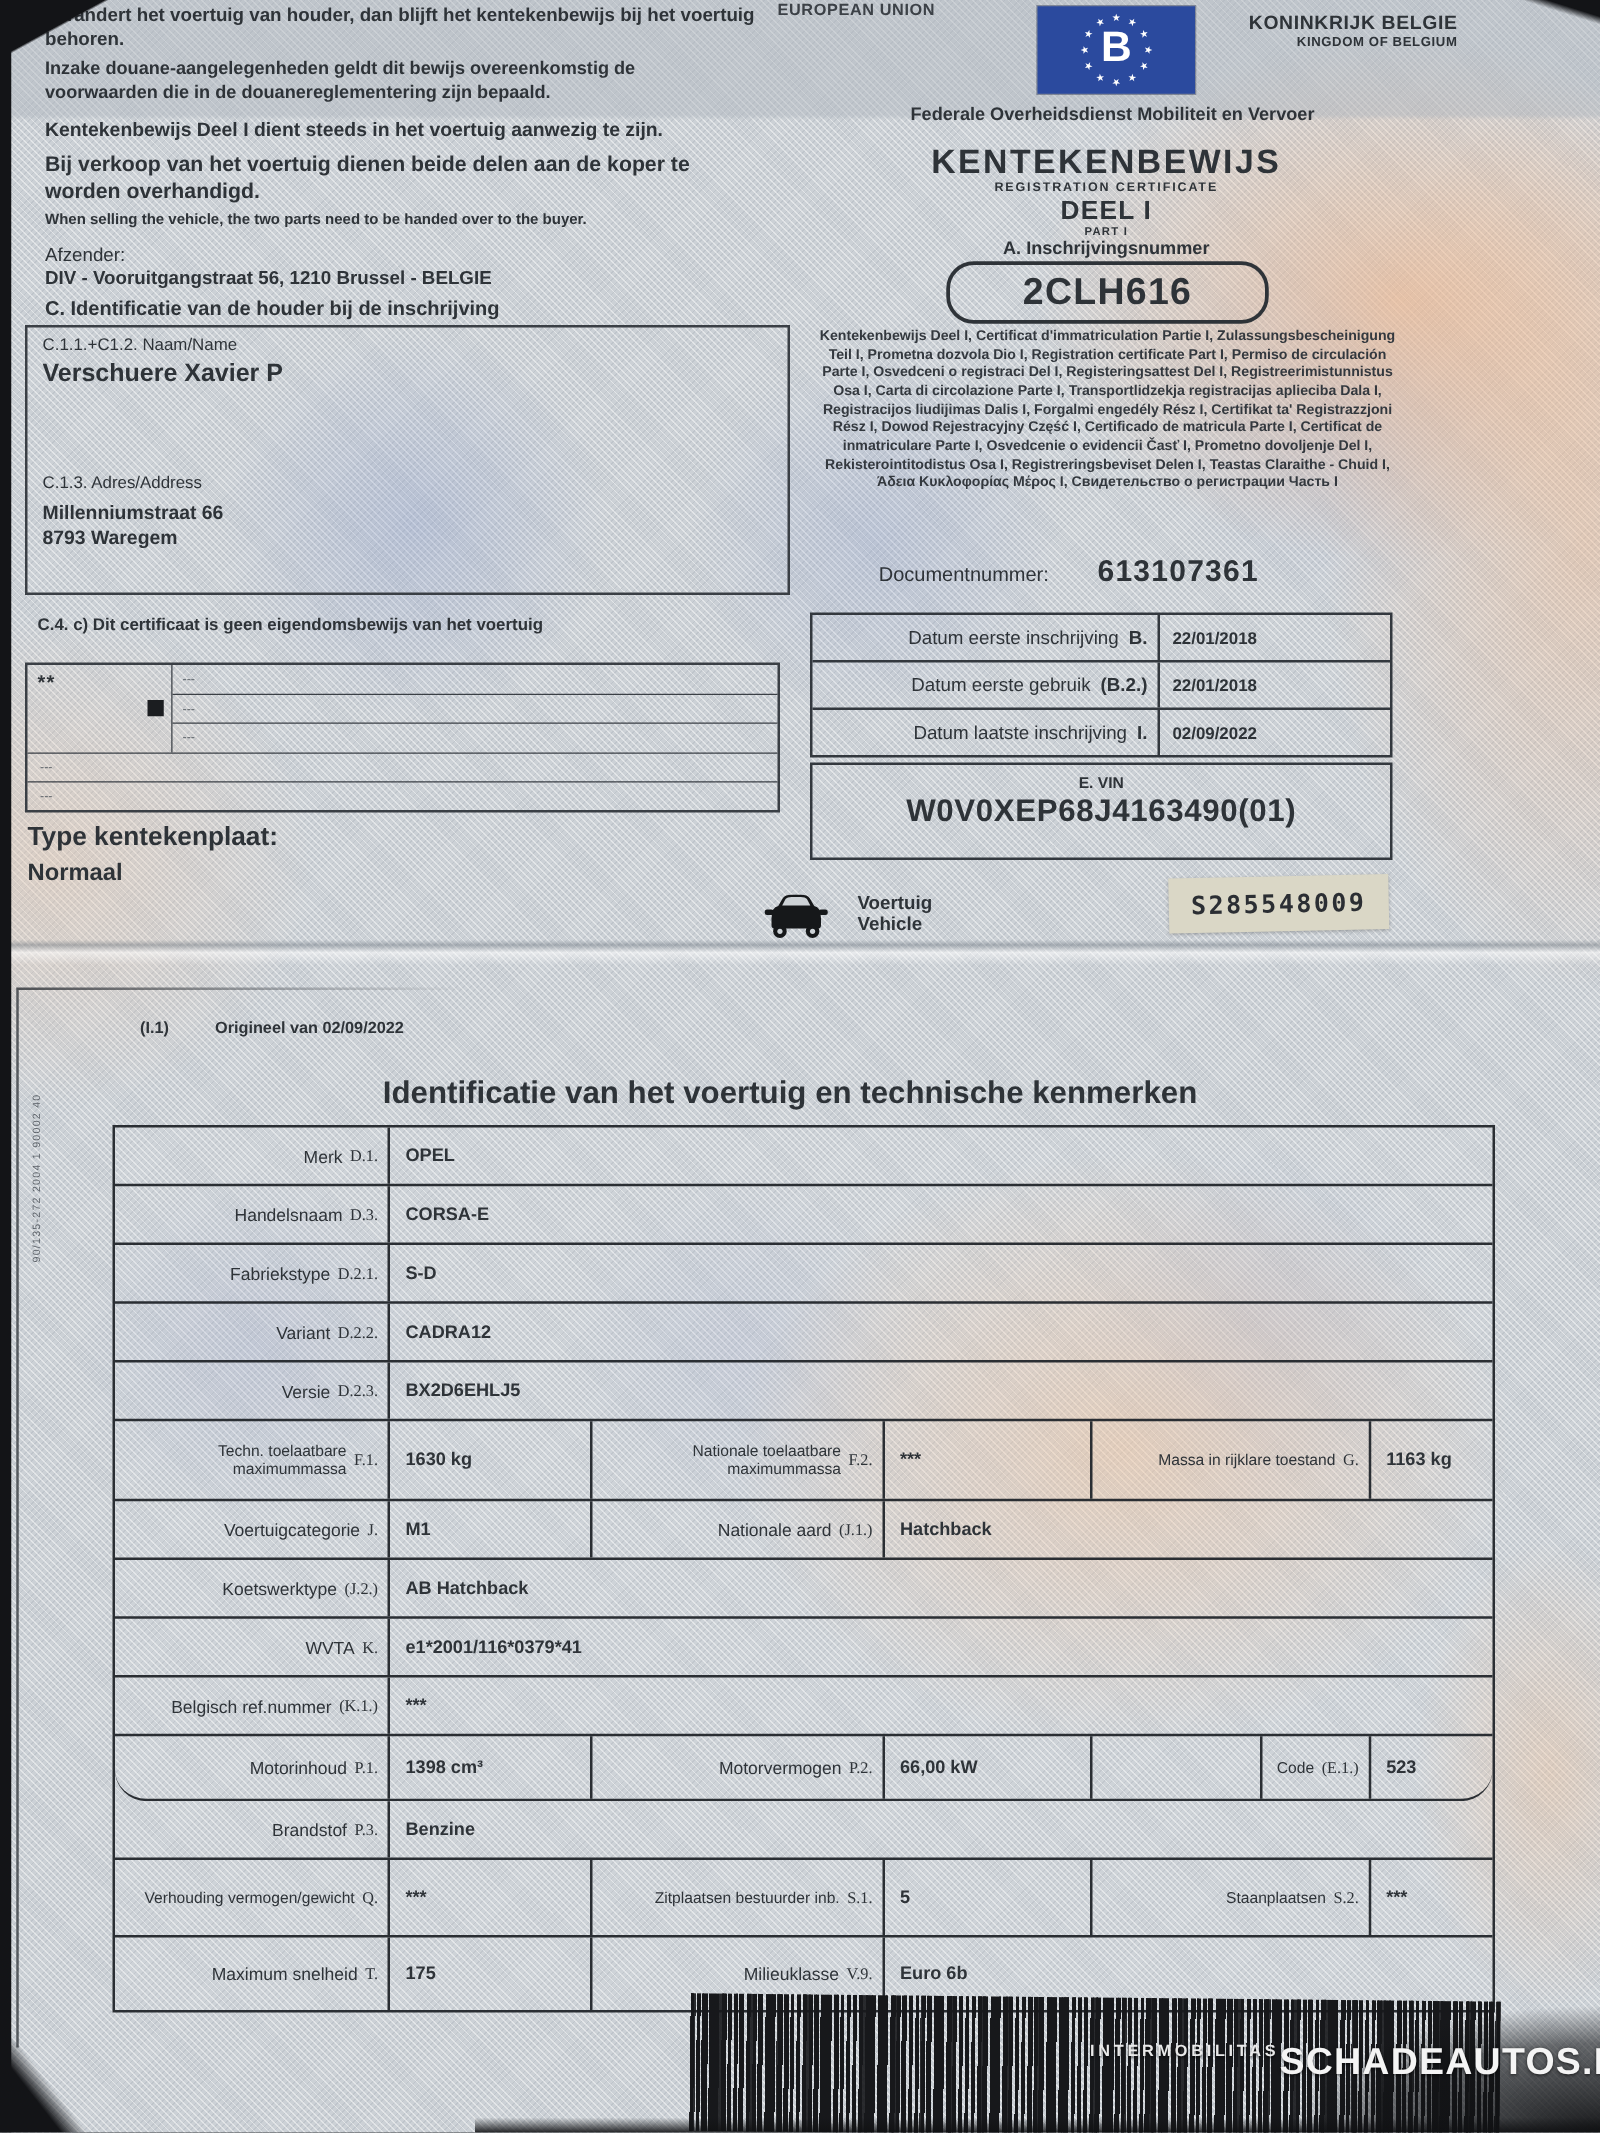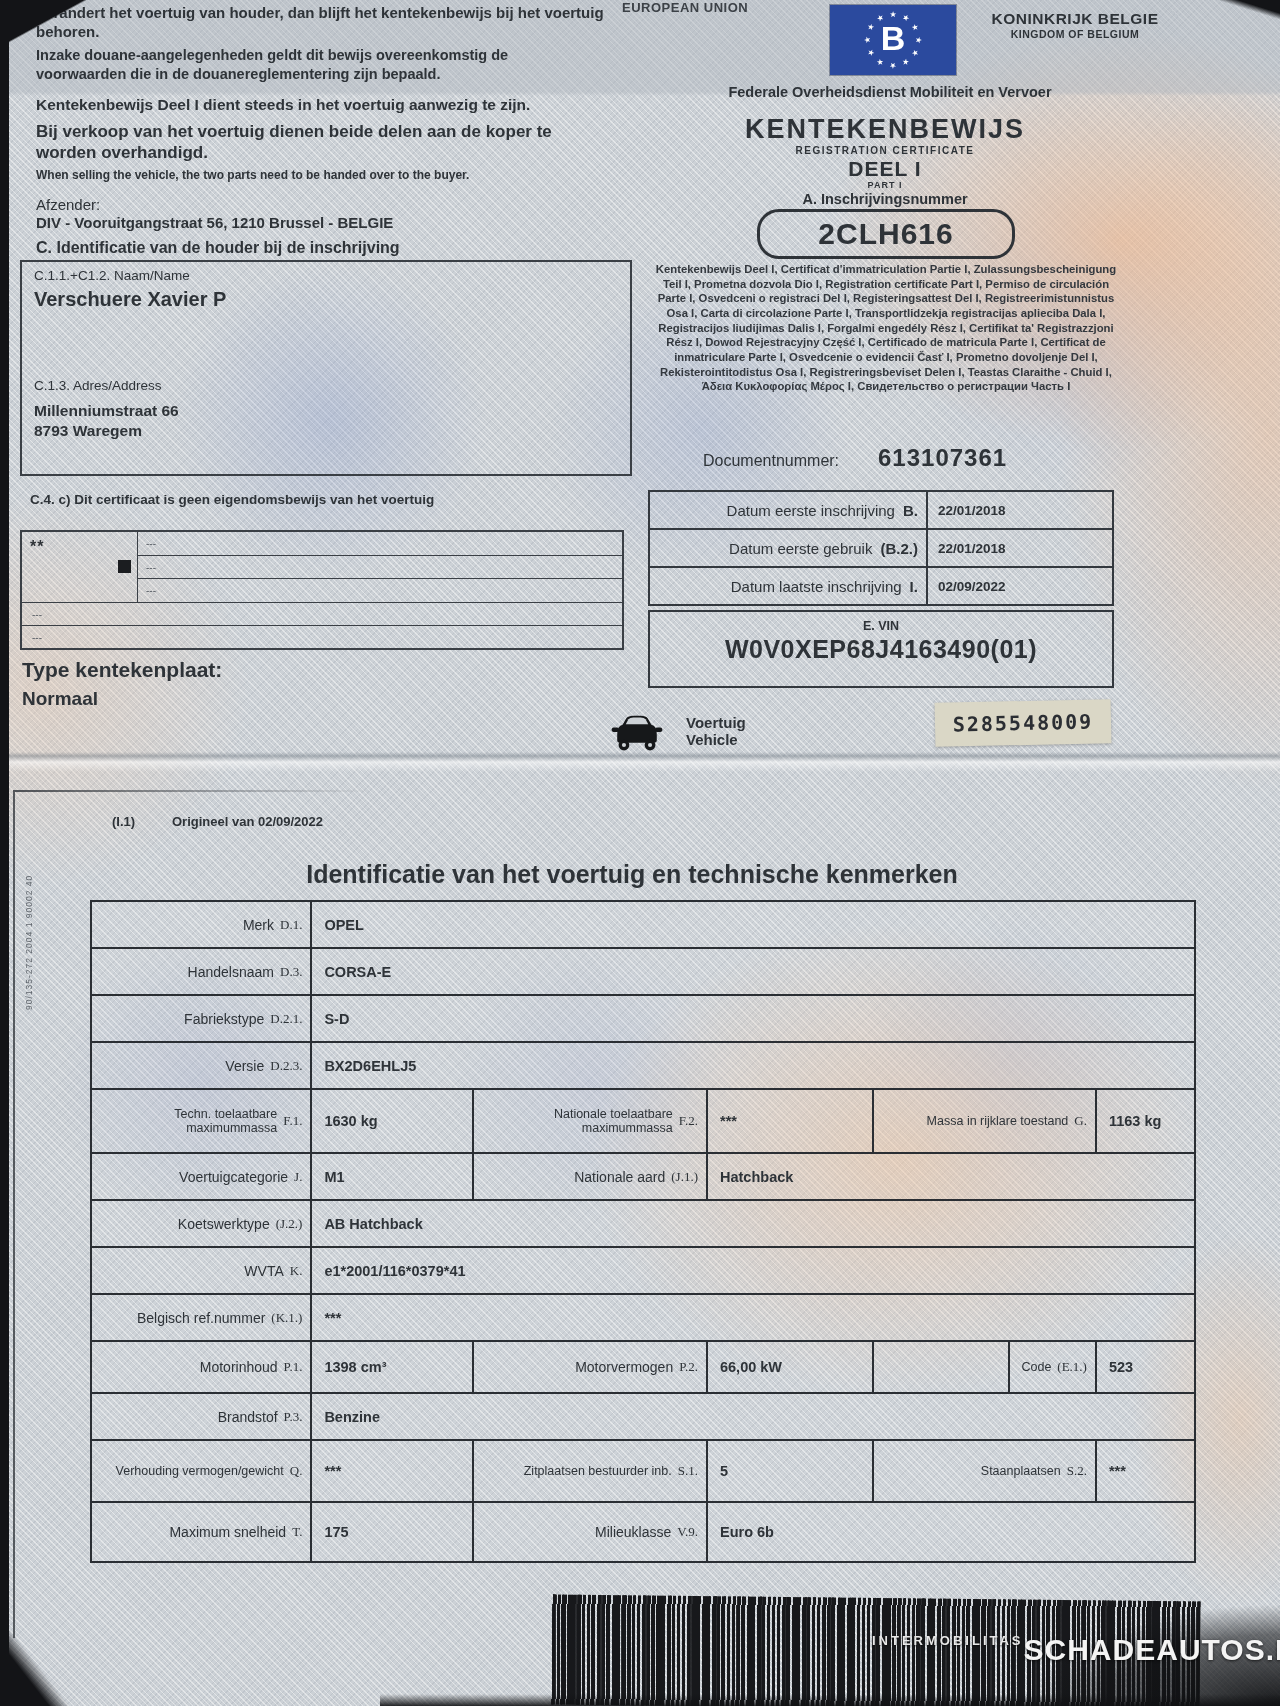--- a/index.html
+++ b/index.html
@@ -65,21 +65,21 @@
   .plate-l{left:22px;top:658px;font-size:21px;font-weight:bold;}
   .plate-v{left:22px;top:688px;font-size:19px;font-weight:600;}
 
   
   .eu-union{left:622px;top:0px;font-size:13px;font-weight:bold;letter-spacing:.5px;color:#3c4147;}
   .flag{left:830px;top:5px;width:126px;height:70px;background:#2b4a9e;box-shadow:0 0 0 1px rgba(30,40,70,.4);}
   .flag-inner{position:relative;width:100%;height:100%;}
   .flag-letter{position:absolute;left:50%;top:50%;transform:translate(-50%,-54%);color:#fff;font-size:34px;font-weight:bold;}
   .eu-stars{position:absolute;left:50%;top:50%;width:0;height:0;}
   .eu-star{position:absolute;left:-5px;top:-6px;width:10px;height:12px;color:#fff;font-size:8px;text-align:center;}
-  .country{left:960px;top:10px;width:230px;text-align:center;}
+  .country{left:936px;top:10px;width:230px;text-align:right;}
   .country-nl{font-size:15.5px;font-weight:bold;letter-spacing:.5px;}
   .country-en{font-size:10.5px;font-weight:600;letter-spacing:.5px;}
   .authority{left:655px;top:84px;width:470px;text-align:center;font-size:14.5px;font-weight:bold;}
   .rc{left:650px;width:470px;text-align:center;}
   .t1{top:114px;font-size:27px;font-weight:bold;letter-spacing:2px;}
   .t2{top:145px;font-size:10px;font-weight:600;letter-spacing:1.5px;}
   .t3{top:157px;font-size:21px;font-weight:bold;letter-spacing:1px;}
   .t4{top:180px;font-size:9px;font-weight:600;letter-spacing:1px;}
   .t5{top:191px;font-size:14.5px;font-weight:bold;}
   .regplate{left:757px;top:209px;width:252px;height:44px;border:3.5px solid #2e3338;border-radius:22px;
@@ -110,21 +110,21 @@
   .srow{display:flex;border-bottom:2px solid #2a2e33;}
   .srow:last-child{border-bottom:none;}
   .cell{display:flex;align-items:center;border-right:2px solid #2a2e33;padding:2px 8px;box-sizing:border-box;}
   .cell:last-child{border-right:none;}
   .lbl{justify-content:flex-end;text-align:right;font-size:14px;gap:6px;}
   .lbl .code{font-size:13px;white-space:nowrap;font-family:Liberation Serif, serif;}
   .sm{font-size:12.5px;line-height:1.15;}
   .val{font-size:14.5px;font-weight:600;padding-left:12px;}
   .w20{width:20%;} .w147{width:14.7%;} .w212{width:21.2%;} .w151{width:15.1%;}
   .w202{width:20.2%;} .w123{width:12.3%;} .w79{width:7.9%;} .fx{flex:1;}
-  .h45{height:45px;} .h62{height:62px;} .h50{height:50px;} .h58{height:58px;} .h60{height:60px;}
+  .h45{height:45px;} .h62{height:62px;} .h50{height:50px;border-radius:25px;} .h58{height:58px;} .h60{height:60px;}
   .spacer{border-right:2px solid #2a2e33;}
 
   
   .barcode{left:552px;top:1598px;width:648px;height:110px;transform:rotate(.6deg);
     background-image:
       repeating-linear-gradient(90deg,#17181b 0 3px,rgba(0,0,0,0) 3px 5px),
       repeating-linear-gradient(90deg,#17181b 0 2px,rgba(0,0,0,0) 2px 9px),
       repeating-linear-gradient(90deg,#17181b 0 1px,rgba(0,0,0,0) 1px 13px),
       repeating-linear-gradient(90deg,rgba(23,24,27,.9) 0 4px,rgba(0,0,0,0) 4px 23px);
   }
@@ -294,20 +294,27 @@
           <span class="code">D.3.</span>
         </div>
       <div class="cell val fx">CORSA-E</div>
     </div>
     <div class="srow h45">
       <div class="cell lbl w20">
           <span>Fabriekstype</span>
           <span class="code">D.2.1.</span>
         </div>
       <div class="cell val fx">S-D</div>
+    </div>
+    <div class="srow h45">
+      <div class="cell lbl w20">
+          <span>Variant</span>
+          <span class="code">D.2.2.</span>
+        </div>
+      <div class="cell val fx">CADRA12</div>
     </div>
     <div class="srow h45">
       <div class="cell lbl w20">
           <span>Versie</span>
           <span class="code">D.2.3.</span>
         </div>
       <div class="cell val fx">BX2D6EHLJ5</div>
     </div>
     <div class="srow h62">
       <div class="cell lbl w20 sm">

